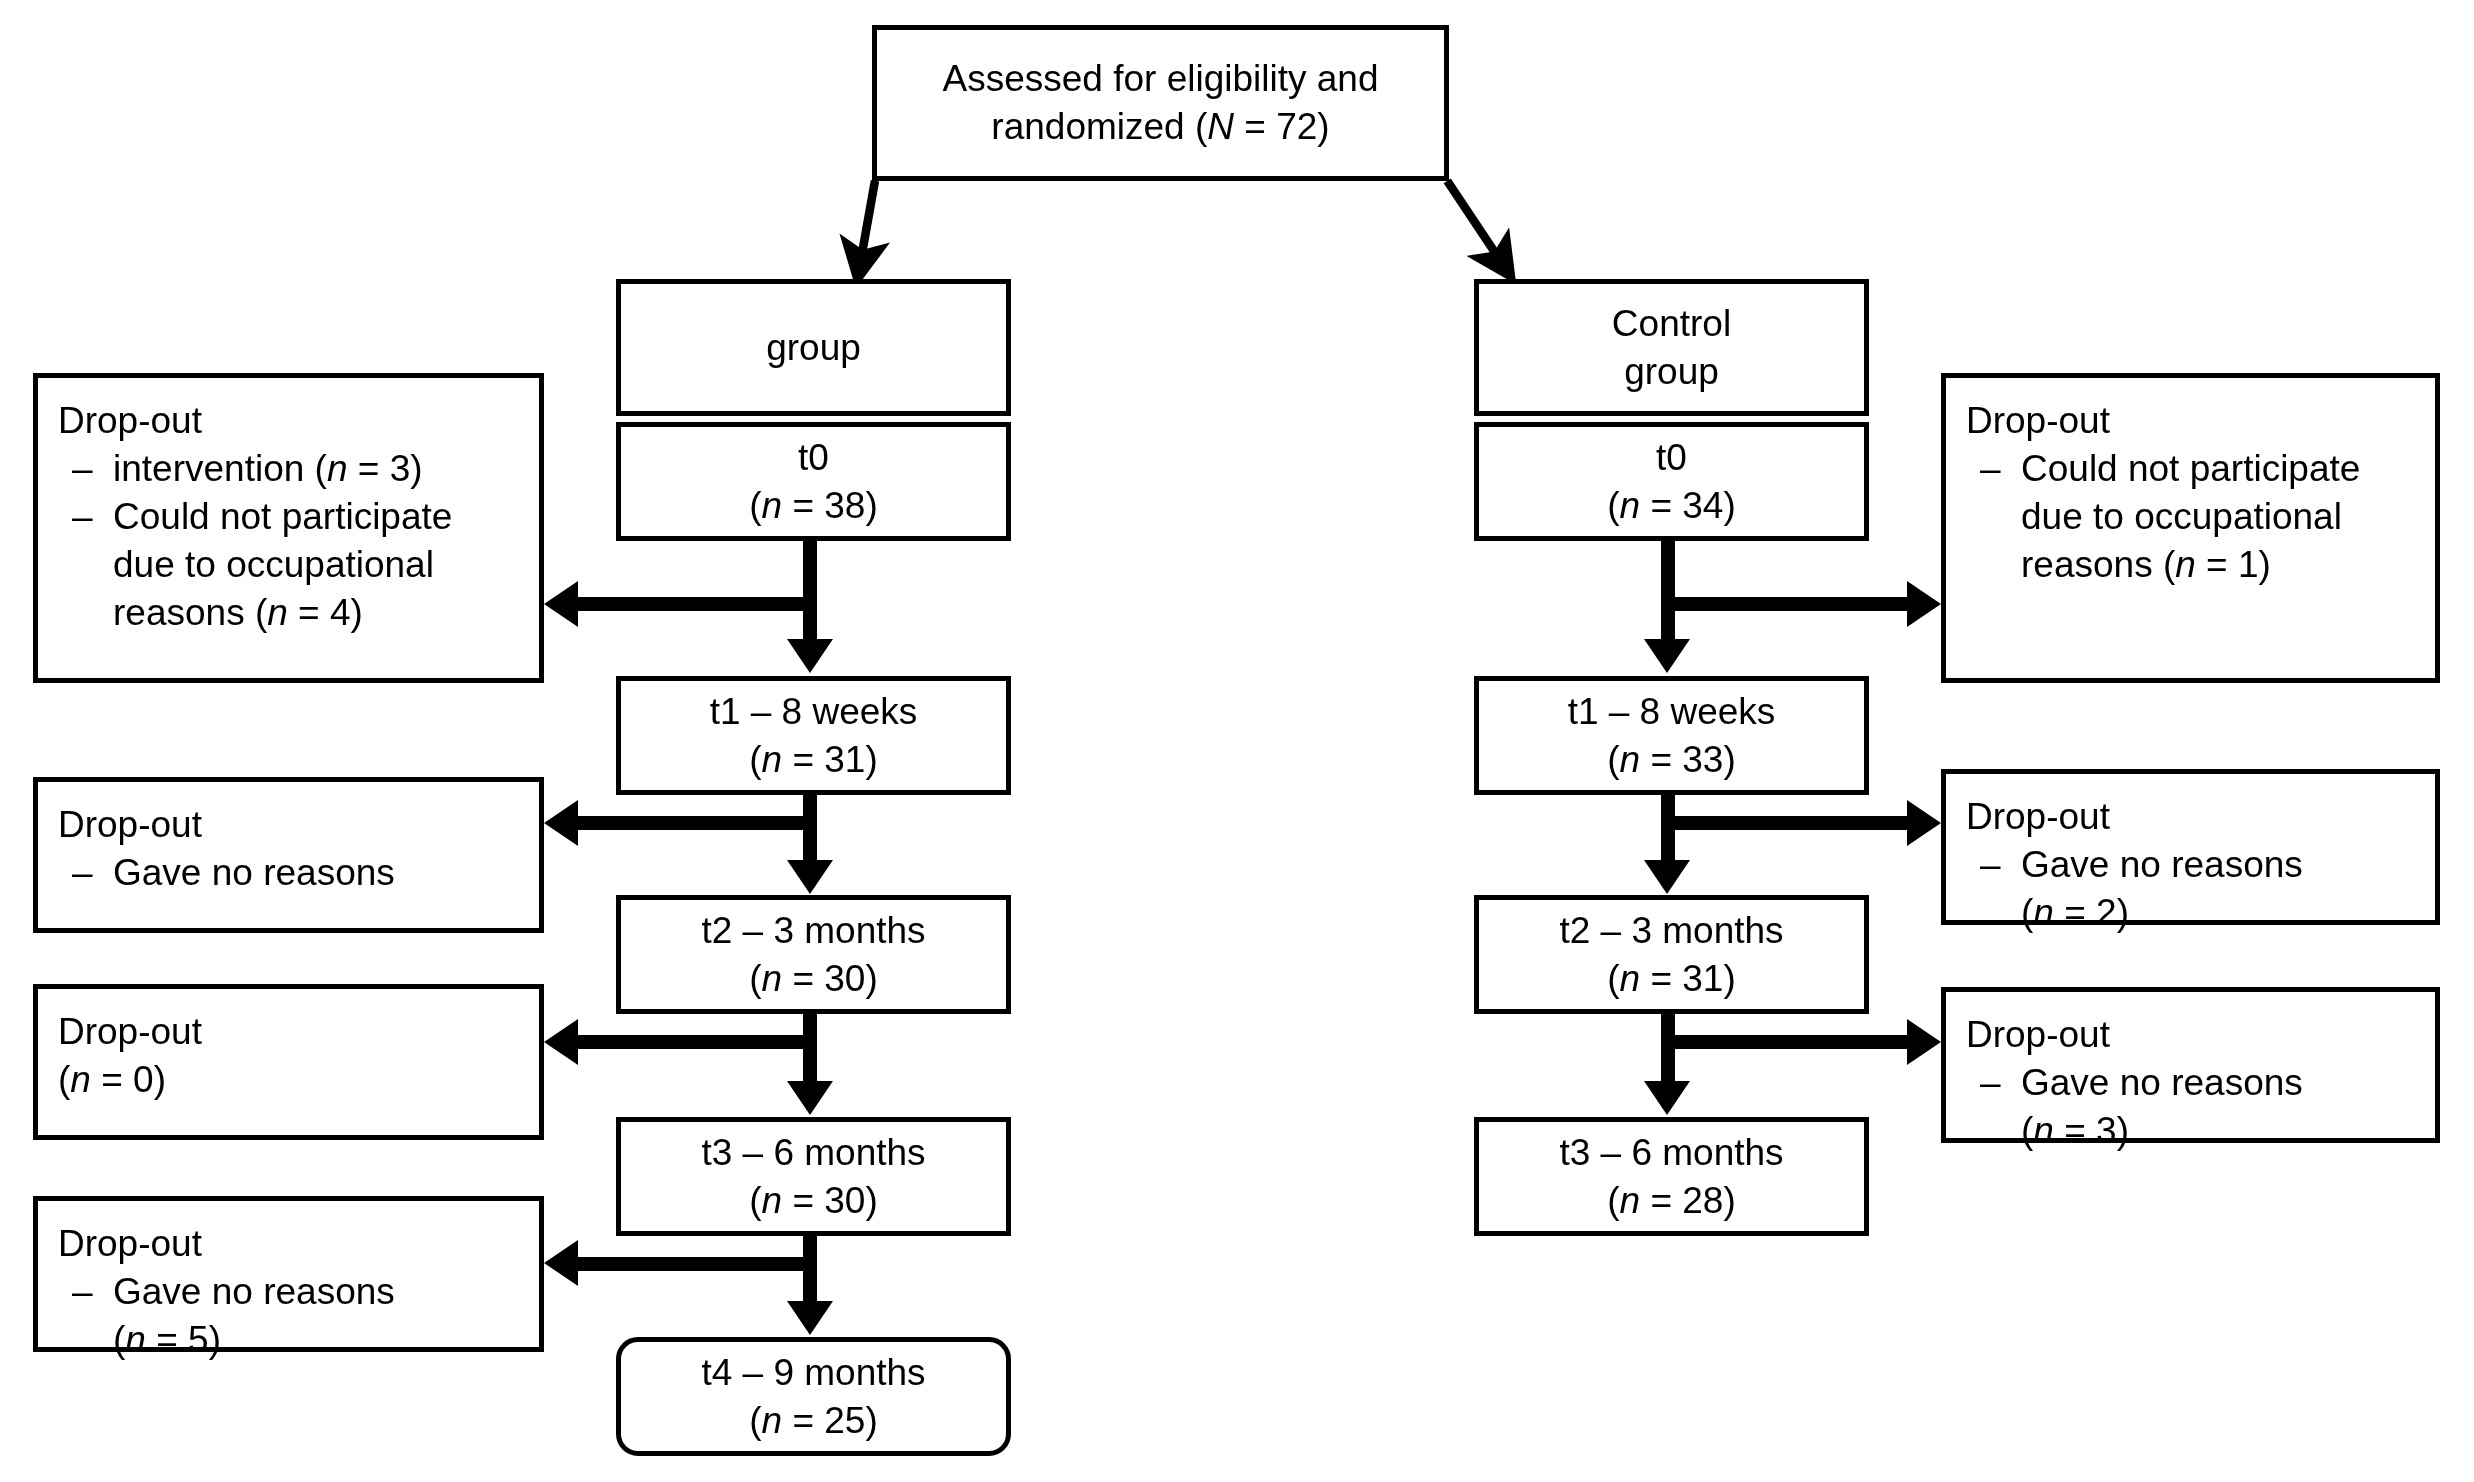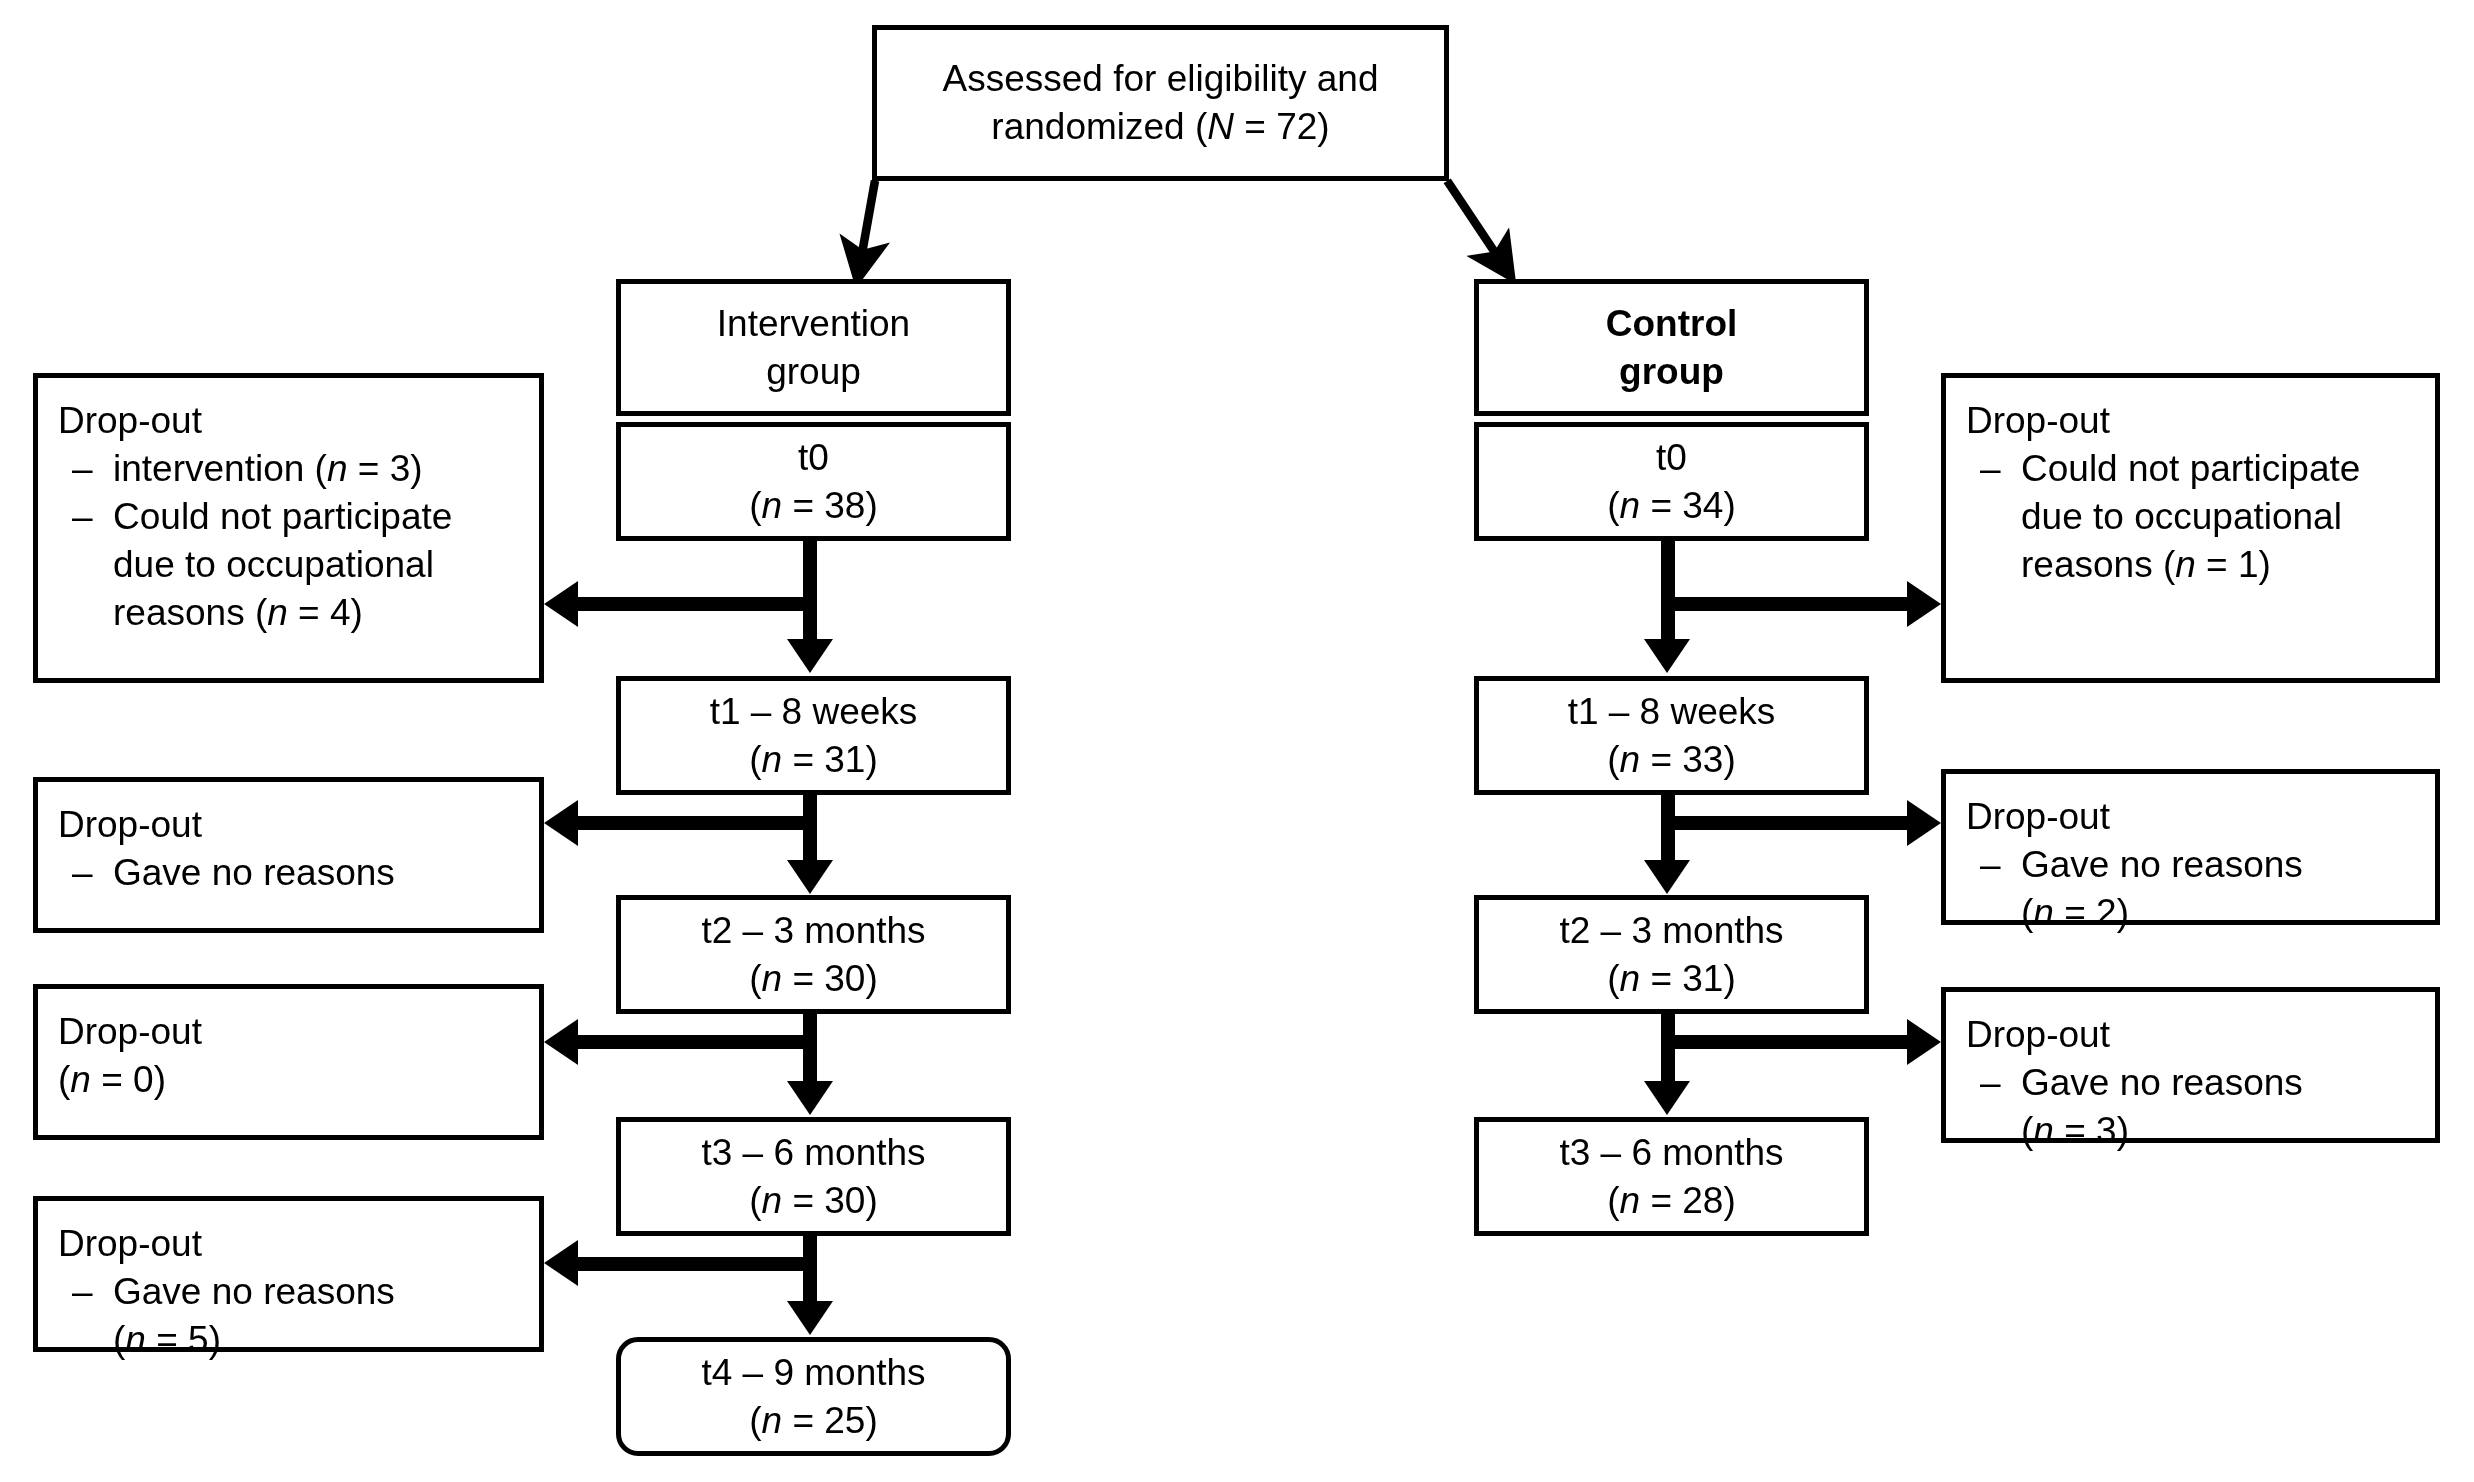--- a/index.html
+++ b/index.html
@@ -131,21 +131,20 @@
 
   <div class="box" style="left:872px; top:25px; width:577px; height:156px;">
     <div class="inner ctr">
       <span class="line">Assessed for eligibility and</span>
       <span class="line"><span>randomized (</span><span class="ital">N</span><span> = 72)</span></span>
     </div>
   </div>
 
   <div class="box" style="left:616px; top:279px; width:395px; height:137px;">
     <div class="inner ctr">
-      <span class="line">Intervention</span>
       <span class="line">group</span>
     </div>
   </div>
 
   <div class="box" style="left:616px; top:422px; width:395px; height:119px;">
     <div class="inner ctr">
       <span class="line">t0</span>
       <span class="line"><span>(</span><span class="ital">n</span><span> = 38)</span></span>
     </div>
   </div>
@@ -171,21 +170,21 @@
     </div>
   </div>
 
   <div class="box" style="left:616px; top:1337px; width:395px; height:119px;border-radius:22px;">
     <div class="inner ctr">
       <span class="line">t4 – 9 months</span>
       <span class="line"><span>(</span><span class="ital">n</span><span> = 25)</span></span>
     </div>
   </div>
 
-  <div class="box" style="left:1474px; top:279px; width:395px; height:137px;font-weight:bold;">
+  <div class="box" style="left:1474px; top:279px; width:395px; height:137px;">
     <div class="inner ctr">
       <span class="line">Control</span>
       <span class="line">group</span>
     </div>
   </div>
 
   <div class="box" style="left:1474px; top:422px; width:395px; height:119px;">
     <div class="inner ctr">
       <span class="line">t0</span>
       <span class="line"><span>(</span><span class="ital">n</span><span> = 34)</span></span>

